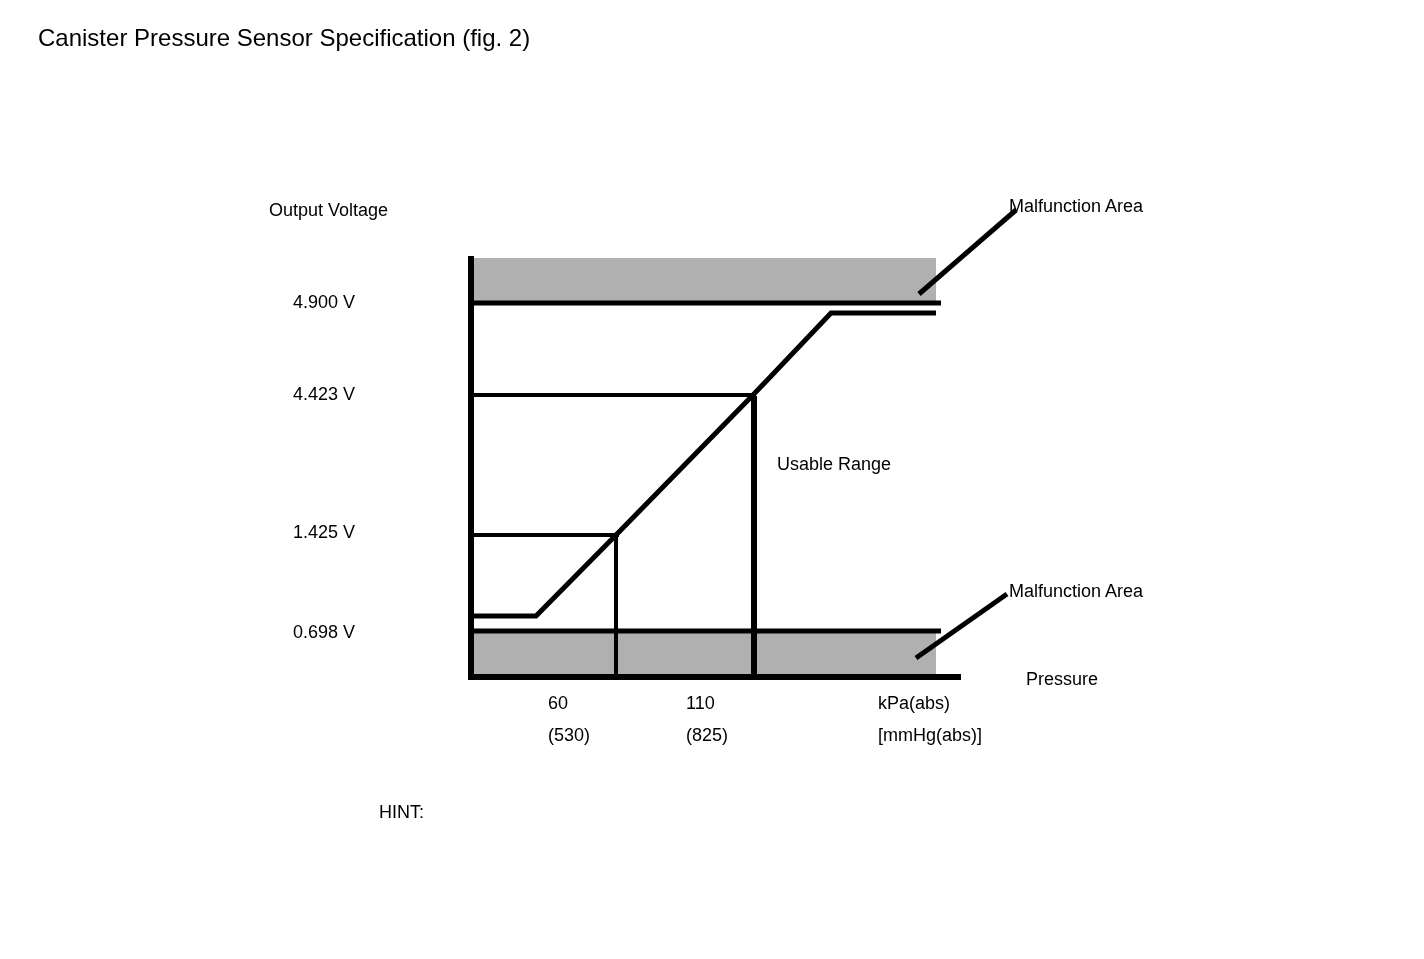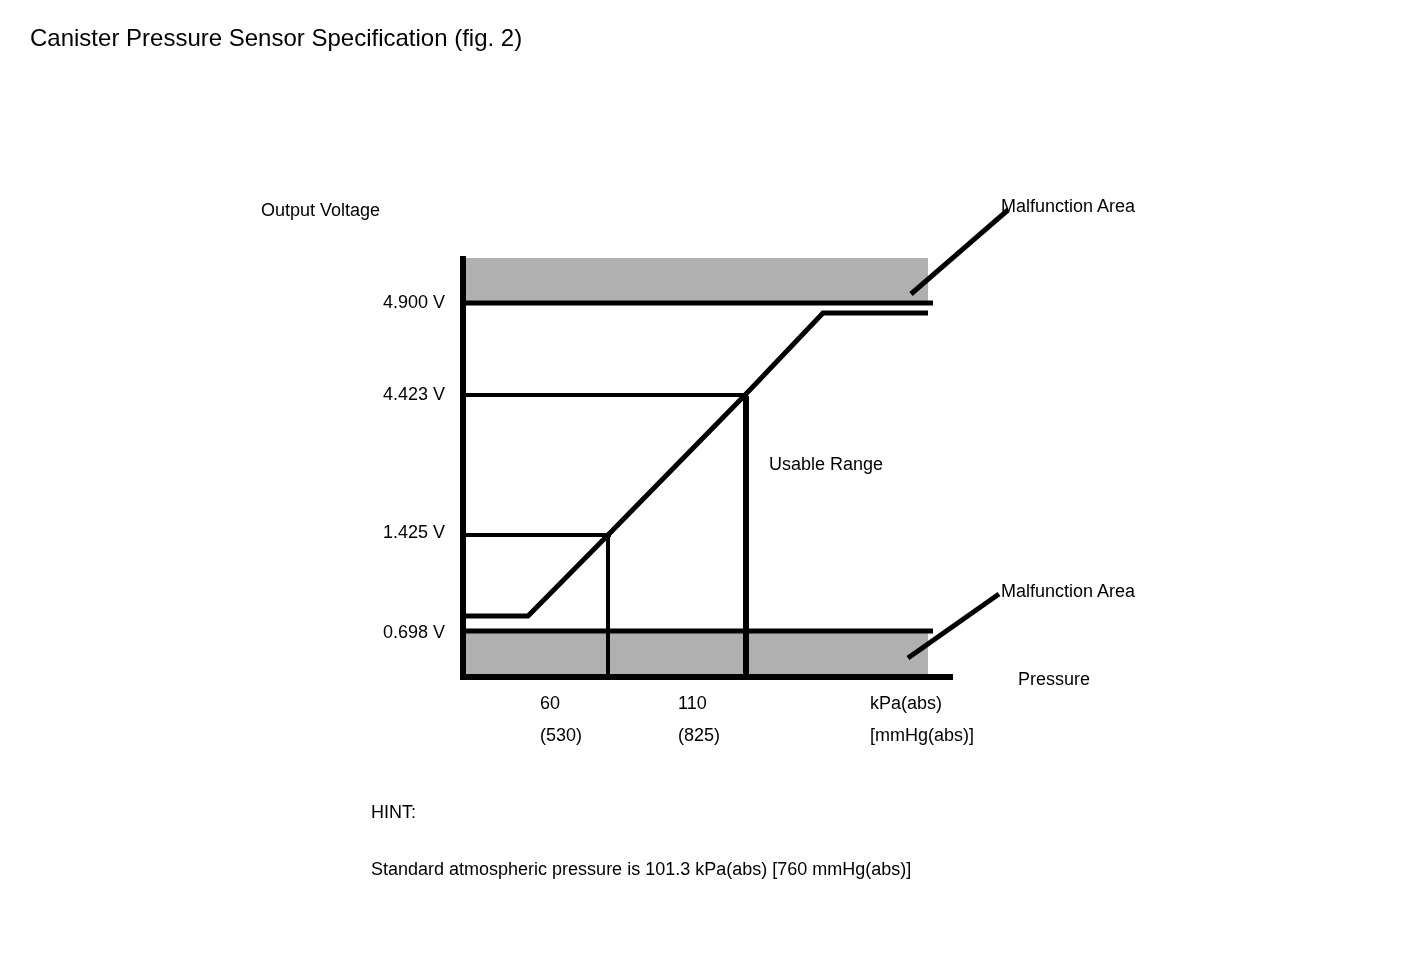--- a/index.html
+++ b/index.html
@@ -11,21 +11,21 @@
   body {
     width: 1424px;
     height: 959px;
     position: relative;
     font-family: "Liberation Sans", sans-serif;
     color: #000000;
     overflow: hidden;
   }
   .figure-root {
     position: absolute;
-    left: 8px;
+    left: 16px;
     top: 0;
     width: 1164px;
     height: 959px;
     padding-left: 10px;
   }
   .fig-title {
     position: absolute;
     left: 22px;
     top: 24px;
     font-size: 24px;
@@ -48,21 +48,21 @@
   .axis-label-y {
     left: 253px;
     top: 196px;
   }
   .axis-label-x {
     left: 1010px;
     top: 665px;
     text-align: center;
   }
   .ytick {
-    text-align: right;
+    text-align: left;
     width: 160px;
   }
   .ytick-0 { left: 277px; top: 288px; }
   .ytick-1 { left: 277px; top: 380px; }
   .ytick-2 { left: 277px; top: 518px; }
   .ytick-3 { left: 277px; top: 618px; }
 
   .xtick {
     text-align: left;
     width: 140px;
@@ -134,15 +134,14 @@
   <div class="txt xtick xtick-sub-1">(825)</div>
 
   <div class="txt xunit-main">kPa(abs)</div>
   <div class="txt xunit-sub">[mmHg(abs)]</div>
 
   <div class="txt malfunction-top">Malfunction Area</div>
   <div class="txt malfunction-bottom">Malfunction Area</div>
   <div class="txt usable-range">Usable Range</div>
 
   <div class="txt hint-label">HINT:</div>
-  <div class="txt hint-body">Standard atmospheric pressure is 101.3 kPa(abs) [760 mmHg(abs)]</div>
 
 </div>
 
 </body></html>

